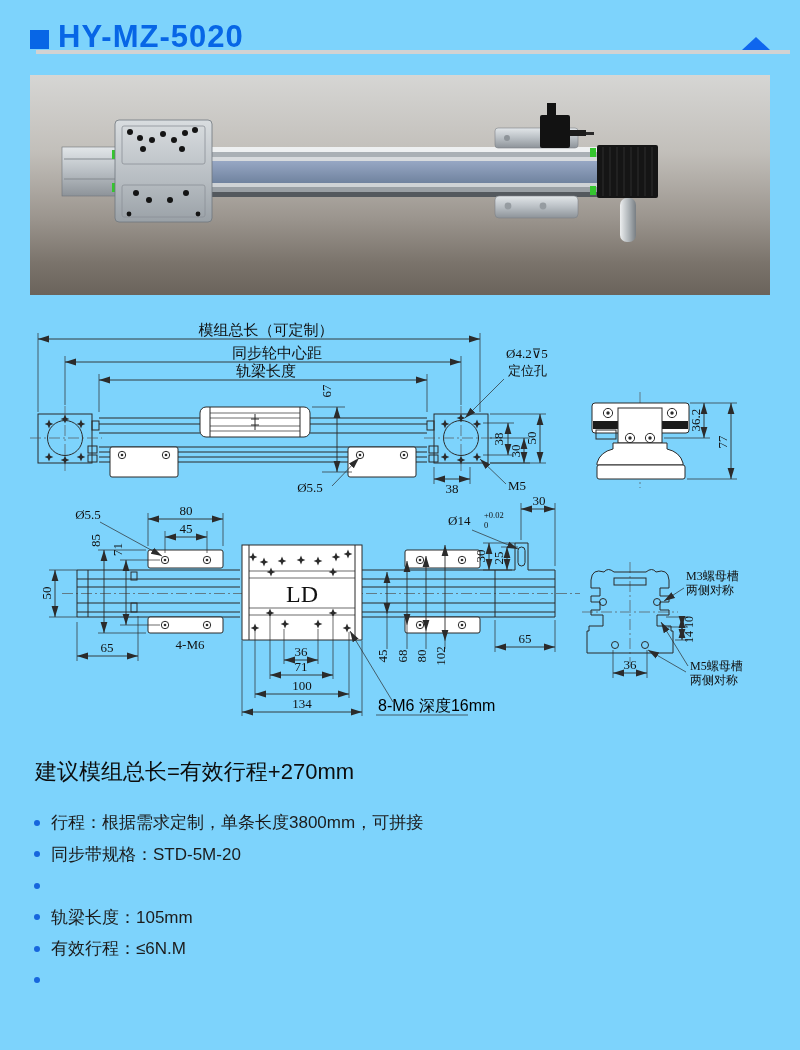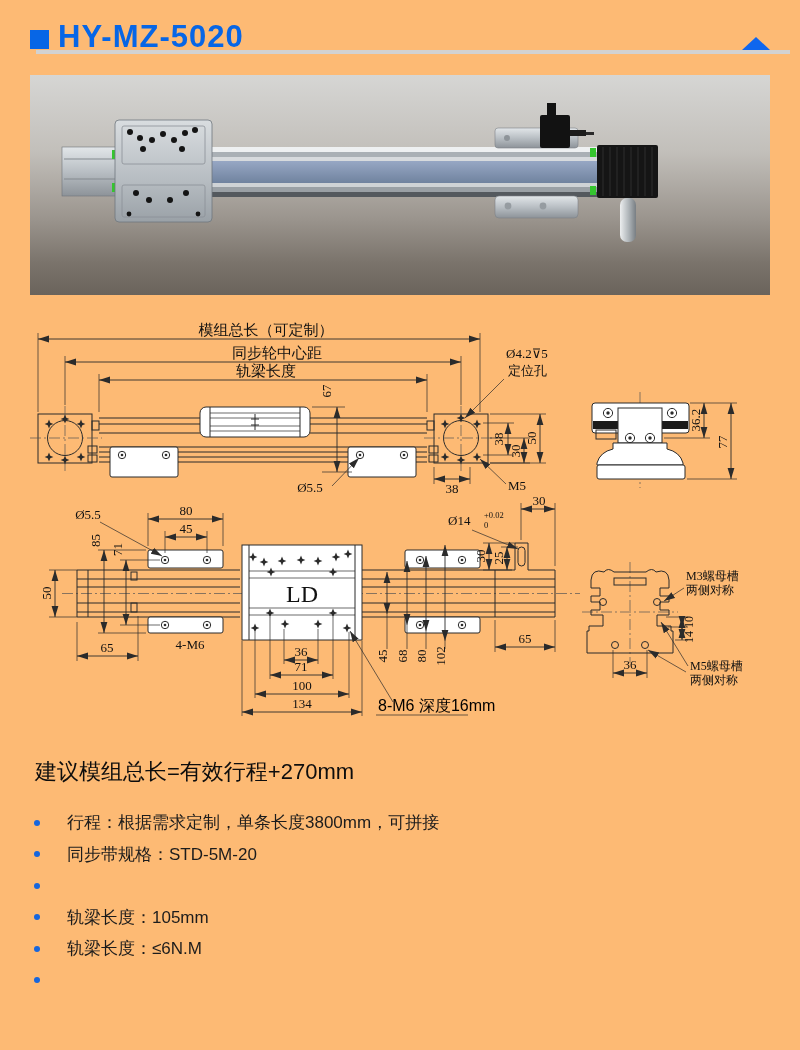--- a/index.html
+++ b/index.html
@@ -1,16 +1,16 @@
 <!DOCTYPE html>
 <html><head>
 <meta charset="utf-8">
 <style>
   html,body{margin:0;padding:0;background:#fff;}
-  .page{position:relative;width:800px;height:1050px;background:#fdba74;overflow:hidden;
+  .page{position:relative;width:800px;height:1050px;background:#7dd3fc;overflow:hidden;
         font-family:"Liberation Sans",sans-serif;}
   
   .hdr-square{position:absolute;left:30px;top:30px;width:19px;height:19px;background:#0766e6;}
   .hdr-title{position:absolute;left:58px;top:19px;margin:0;font-size:31px;font-weight:bold;
              color:#0766e6;letter-spacing:1px;font-family:"Liberation Sans",sans-serif;}
   .hdr-rule{position:absolute;left:36px;top:50px;width:754px;height:4px;background:#d2d2d2;}
   .hdr-tri{position:absolute;left:742px;top:37px;width:0;height:0;
            border-left:14px solid transparent;border-right:14px solid transparent;
            border-bottom:13px solid #0f66ee;cursor:pointer;}
   
@@ -27,21 +27,21 @@
   text.d{font-family:"Liberation Serif","DejaVu Serif",serif;font-size:13px;fill:#111;}
   text.dc{font-family:"Liberation Serif","DejaVu Serif",serif;font-size:15px;fill:#111;}
   text.ds{font-family:"Liberation Serif","DejaVu Serif",serif;font-size:8.5px;fill:#111;}
   text.dm{font-family:"Liberation Serif","DejaVu Serif",serif;font-size:12px;fill:#111;}
   text.ld{font-family:"Liberation Serif","DejaVu Serif",serif;font-size:24px;fill:#111;}
   .mid{text-anchor:middle;}
   
   .specs{position:absolute;left:30px;top:757px;width:748px;color:#111;}
   .specs h2{margin:0 0 20px 5px;font-size:22px;font-weight:normal;color:#0d0d0d;}
   .specs ul{list-style:none;margin:0;padding:0;}
-  .specs li{display:flex;align-items:center;height:31.5px;font-size:17px;color:#1c1c1c;gap:16px;}
+  .specs li{display:flex;align-items:center;height:31.5px;font-size:17px;color:#1c1c1c;}
   .dot{width:6px;height:6px;border-radius:50%;background:#1766dd;margin:0 11px 0 4px;flex:none;}
 </style>
 </head>
 <body>
 
 <div class="page">
 
   <div class="hdr-square"></div>
   <h1 class="hdr-title">HY-MZ-5020</h1>
   <div class="hdr-rule"></div>
@@ -499,21 +499,21 @@
         </li>
       <li>
           <span class="dot"></span>
         </li>
       <li>
           <span class="dot"></span>
           <span>轨梁长度：105mm</span>
         </li>
       <li>
           <span class="dot"></span>
-          <span>轨梁长度：≤6N.M</span>
+          <span>有效行程：≤6N.M</span>
         </li>
       <li>
           <span class="dot"></span>
         </li>
     </ul>
   </div>
 
 </div>
 
 </body></html>

